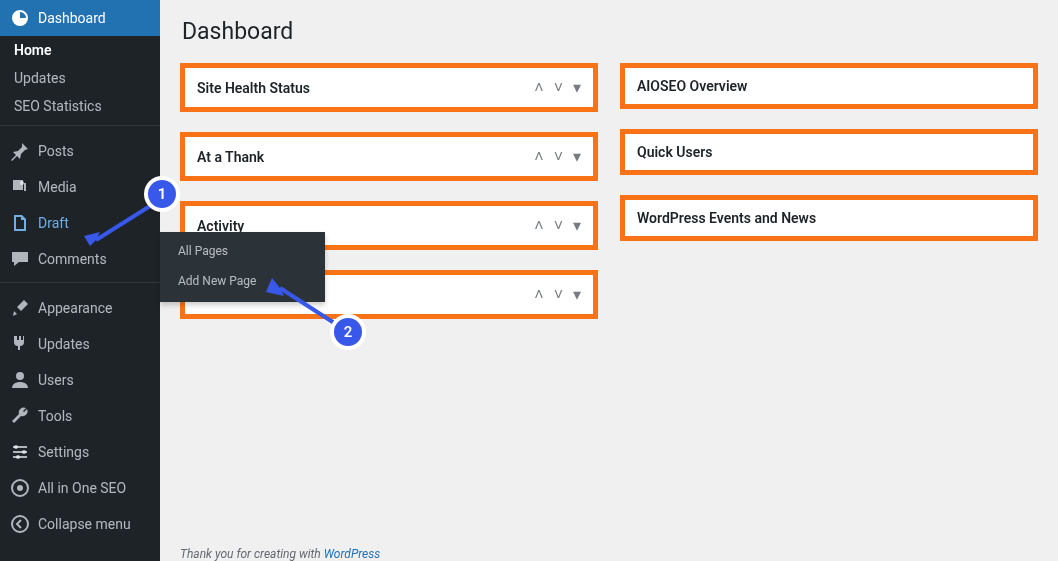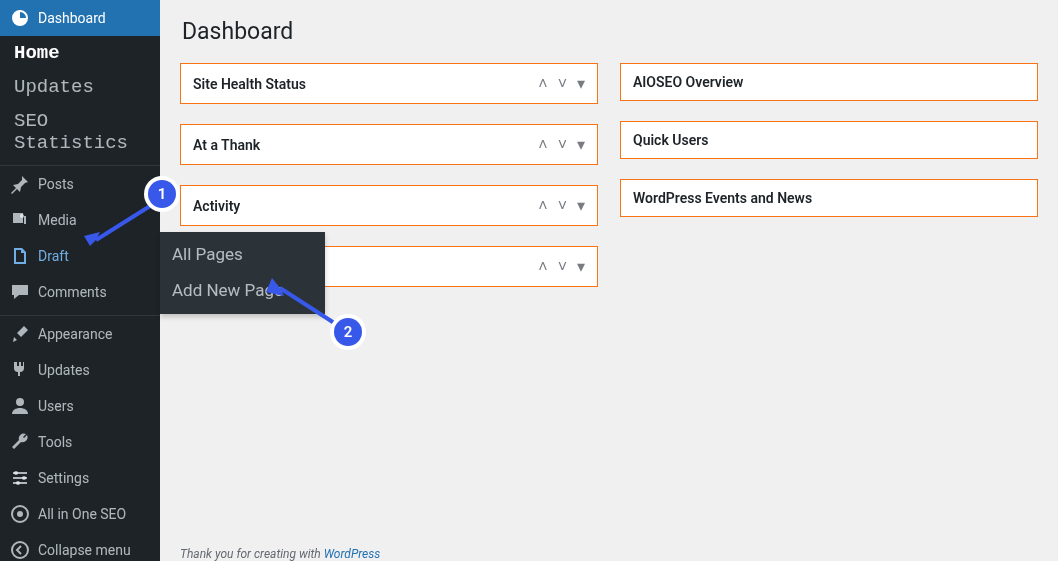--- a/index.html
+++ b/index.html
@@ -5,34 +5,34 @@
     * { margin:0; padding:0; box-sizing:border-box; font-family:-apple-system,BlinkMacSystemFont,"Segoe UI",Roboto,Oxygen-Sans,Ubuntu,Cantarell,"Helvetica Neue",sans-serif; }
     body { width:1058px; height:561px; background:#f0f0f1; overflow:hidden; display:flex; position:relative; }
     
     .sidebar { width:160px; background:#1d2327; color:#f0f0f1; display:flex; flex-direction:column; font-size:14px; position:relative; z-index:5; }
     .sb-item { display:flex; align-items:center; padding:8px 8px 8px 10px; cursor:pointer; color:rgba(240,246,252,.7); position:relative; }
     .sb-item.top { background:#2271b1; color:#fff; }
     .sb-item .icon { width:20px; height:20px; margin-right:8px; display:flex; align-items:center; justify-content:center; fill:currentColor; }
     .sb-item.active-blue { color:#72aee6; }
     .sb-item.top::after{ content:""; position:absolute; right:-8px; top:50%; transform:translateY(-50%); border:8px solid transparent; border-right-color:#f0f0f1; }
     .sub { padding-left:12px; }
-    .sub a{ display:block; padding:6px 0 6px 2px; color:rgba(240,246,252,.7); text-decoration:none; font-size:19px;font-family:Liberation Mono, monospace; }
+    .sub a{ display:block; padding:6px 0 6px 2px; color:rgba(240,246,252,.7); text-decoration:none; font-size:14px; }
     .sub a.current{ color:#fff; font-weight:600; }
     .sep{ height:8px; border-top:1px solid #32373c; margin:5px 0 0; }
     
     .flyout{ position:absolute; left:160px; top:232px; width:165px; background:#2c3338; box-shadow:0 3px 5px rgba(0,0,0,.2); z-index:10; }
-    .flyout a{ display:block; padding:8px 12px; color:rgba(240,246,252,.7); text-decoration:none; font-size:17px; }
+    .flyout a{ display:block; padding:8px 18px; color:rgba(240,246,252,.7); text-decoration:none; font-size:12px; }
     .flyout a:first-child{ padding-top:12px; }
     .flyout a:last-child{ padding-bottom:14px; }
     
     .content{ flex:1; padding:12px 20px 0; position:relative; }
     h1{ font-size:23px; font-weight:400; color:#1d2327; margin:6px 0 18px 2px; }
     .cols{ display:flex; gap:22px; }
     .col{ flex:1; display:flex; flex-direction:column; gap:20px; }
-    .panel{ border:1px solid #f97316; background:#fff; display:flex; align-items:center; justify-content:space-between; padding:10px 12px; }
+    .panel{ border:5px solid #f97316; background:#fff; display:flex; align-items:center; justify-content:space-between; padding:10px 12px; }
     .panel h2{ font-size:14px; font-weight:600; color:#1d2327; }
     .ctrls{ display:flex; gap:10px; color:#787c82; }
     .ctrls span{ cursor:pointer; display:inline-block; }
     .empty-title{ visibility:hidden; }
     
     .footer{ position:absolute; left:20px; bottom:0; font-size:12px; font-style:italic; color:#646970; }
     .footer a{ color:#2271b1; text-decoration:none; }
     
     .callout{ position:absolute; width:28px; height:28px; border-radius:50%; background:#3858e9; color:#fff; display:flex; align-items:center; justify-content:center; font-size:15px; font-weight:600; z-index:20; box-shadow:0 0 0 4px #fff; }
     .c1{ left:148px; top:180px; }

